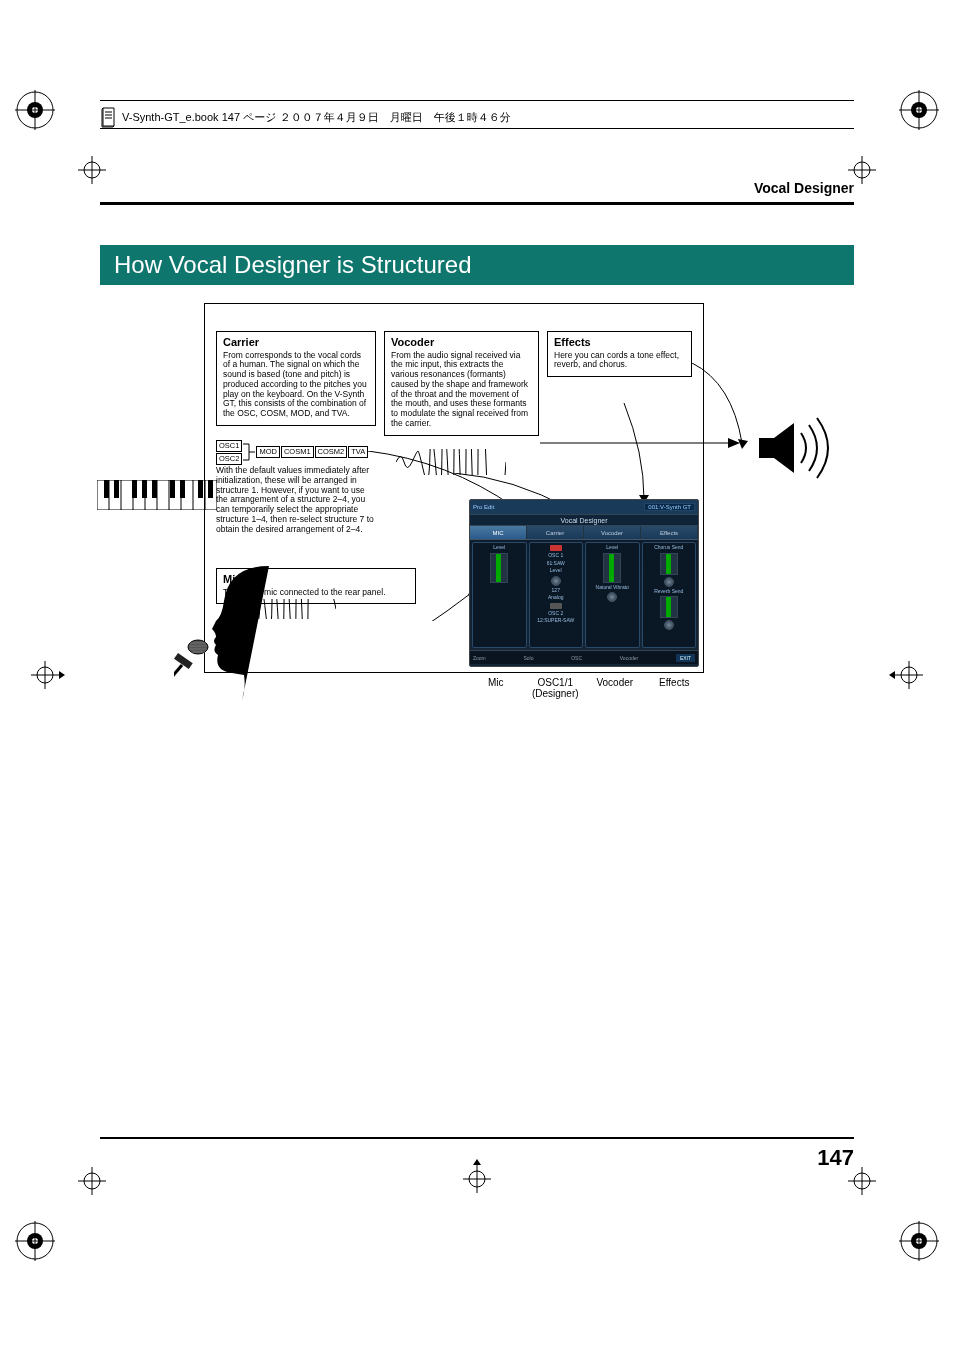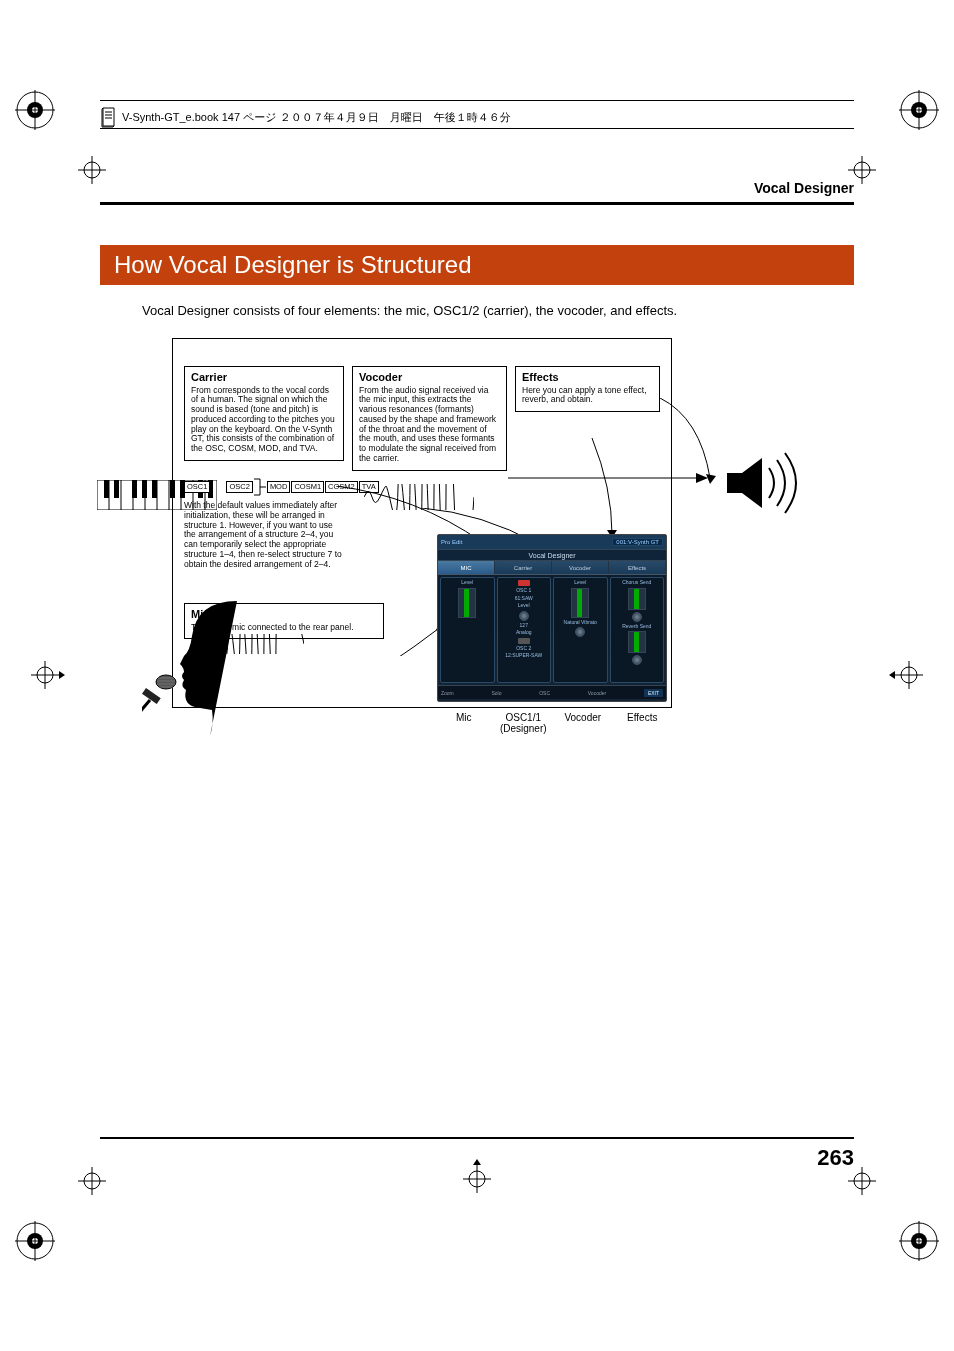--- a/index.html
+++ b/index.html
@@ -64,37 +64,37 @@
     font-weight: bold;
     margin-bottom: 6px;
   }
   .head-rule {
     height: 3px;
     background: #000;
     margin-bottom: 40px;
   }
 
   .section-title-bar {
-    background: #c2410c;
+    background: #0f766e;
     color: #fff;
     font-size: 24px;
     font-weight: 500;
     padding: 6px 14px;
     margin-bottom: 18px;
   }
 
   .intro {
     font-size: 13px;
     margin: 0 10px 20px 42px;
   }
 
   
   .diagram {
     position: relative;
-    margin-left: 72px;
+    margin-left: 104px;
     width: 620px;
     height: 420px;
   }
   .diagram-outline {
     position: absolute;
     top: 0; left: 0;
     width: 500px;
     height: 370px;
     border: 1px solid #000;
   }
@@ -121,21 +121,21 @@
     align-items: center;
     gap: 1px;
   }
   .chip {
     border: 1px solid #000;
     padding: 0 2px;
     background: #fff;
     font-size: 7.5px;
     line-height: 1.3;
   }
-  .osc-col { display: flex; flex-direction: row; gap: 16px; }
+  .osc-col { display: flex; flex-direction: column; gap: 1px; }
   .osc-note {
     position: absolute;
     top: 163px; left: 12px;
     width: 160px;
     font-size: 8.5px;
     line-height: 1.15;
   }
 
   
   .keyboard {
@@ -377,21 +377,20 @@
   <span class="header-text">V-Synth-GT_e.book  147 ページ  ２００７年４月９日　月曜日　午後１時４６分</span>
 </div>
 <div class="header-line-bottom"></div>
 
 <div class="page">
   <div class="running-head">Vocal Designer</div>
   <div class="head-rule"></div>
 
   <div class="section-title-bar">How Vocal Designer is Structured</div>
 
-  <p class="intro">Vocal Designer consists of four elements: the mic, OSC1/2 (carrier), the vocoder, and effects.</p>
 
   <div class="keyboard">
     <svg viewBox="0 0 120 30">
       <rect x="0" y="0" width="120" height="30" fill="#fff" stroke="#000"></rect>
       <g fill="#000">
         <rect x="7" y="0" width="5" height="18"></rect>
           <rect x="17" y="0" width="5" height="18"></rect>
         <rect x="35" y="0" width="5" height="18"></rect>
           <rect x="45" y="0" width="5" height="18"></rect>
           <rect x="55" y="0" width="5" height="18"></rect>
@@ -420,21 +419,21 @@
     <div class="info-box box-carrier">
       <div class="title">Carrier</div>
       <div>From corresponds to the vocal cords of a human. The signal on which the sound is based (tone and pitch) is produced according to the pitches you play on the keyboard. On the V-Synth GT, this consists of the combination of the OSC, COSM, MOD, and TVA.</div>
     </div>
     <div class="info-box box-vocoder">
       <div class="title">Vocoder</div>
       <div>From the audio signal received via the mic input, this extracts the various resonances (formants) caused by the shape and framework of the throat and the movement of the mouth, and uses these formants to modulate the signal received from the carrier.</div>
     </div>
     <div class="info-box box-effects">
       <div class="title">Effects</div>
-      <div>Here you can apply a tone effect, reverb, and obtain.</div>
+      <div>Here you can cords a tone effect, reverb, and chorus.</div>
     </div>
 
     <div class="osc-boxes">
       <div class="osc-col">
         <span class="chip">OSC1</span>
         <span class="chip">OSC2</span>
       </div>
       <svg width="12" height="24">
           <path d="M0 4 H6 V20 H0 M6 12 H12" stroke="#000" fill="none"></path>
         </svg>
@@ -570,14 +569,14 @@
       <span>
         <span>OSC1/1</span><br>
         <span>(Designer)</span>
       </span>
       <span>Vocoder</span>
       <span>Effects</span>
     </div>
   </div>
 
   <div class="foot-rule"></div>
-  <div class="page-number">263</div>
+  <div class="page-number">147</div>
 </div>
 
 </body></html>

